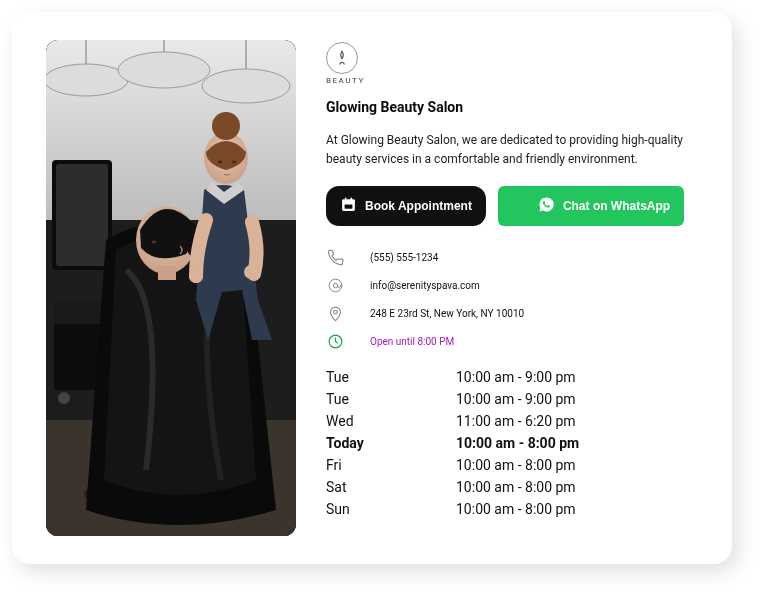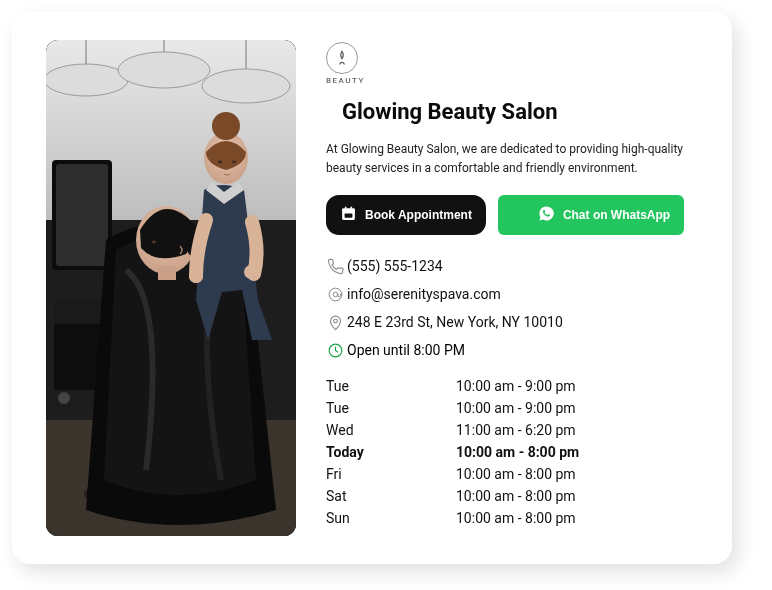--- a/index.html
+++ b/index.html
@@ -46,45 +46,45 @@
     width: 32px; height: 32px; border: 1.5px solid #999; border-radius: 50%;
     display: flex; align-items: center; justify-content: center;
     color: #555;
   }
   .logo svg { width: 18px; height: 18px; }
   .logo-text {
     font-size: 8px; letter-spacing: 1.5px; color: #666;
     margin-top: 2px; font-weight: 500;
   }
   h1.title {
-    font-size: 22px; font-weight: 700; color: #0a0a0a;
-    margin: 6px 0 16px 16px;
+    font-size: 14px; font-weight: 700; color: #0a0a0a;
+    margin: 6px 0 16px 0;
   }
   p.desc {
     font-size: 12px; line-height: 1.55; color: #222;
     margin-bottom: 18px; max-width: 380px;
   }
   .btn-row { display: flex; gap: 12px; margin-bottom: 22px; }
   .btn {
     display: inline-flex; align-items: center; gap: 8px;
     font-size: 12px; font-weight: 600;
     border: none; border-radius: 6px;
     padding: 10px 14px; cursor: pointer;
   }
   .btn-dark   { background: #111; color: #fff; border-radius: 13px; }
   .btn-green  { background: #22c55e; color: #fff; padding-left: 40px; }
   .btn svg { width: 15px; height: 15px; flex: 0 0 auto; }
 
   .info-list { display: flex; flex-direction: column; gap: 10px; margin-bottom: 16px; }
-  .info-item { display: flex; align-items: center; gap: 3px; font-size: 14px; color: #111; }
+  .info-item { display: flex; align-items: center; gap: 26px; font-size: 10px; color: #111; }
   .info-item .ico {
     width: 18px; height: 18px; display: inline-flex; align-items: center; justify-content: center;
     color: #8a8a8a;
   }
-  .info-item.green { color: #000000; }
+  .info-item.green { color: #a21caf; }
   .info-item.green .ico { color: #16a34a; }
   .ico svg { width: 17px; height: 17px; }
 
   table.hours {
     border-collapse: collapse; font-size: 14px; color: #111;
   }
   table.hours td { padding: 3px 0; }
   table.hours td.day  { width: 130px; }
   table.hours tr.today td { font-weight: 700; margin-left: 24px; }
 </style>

